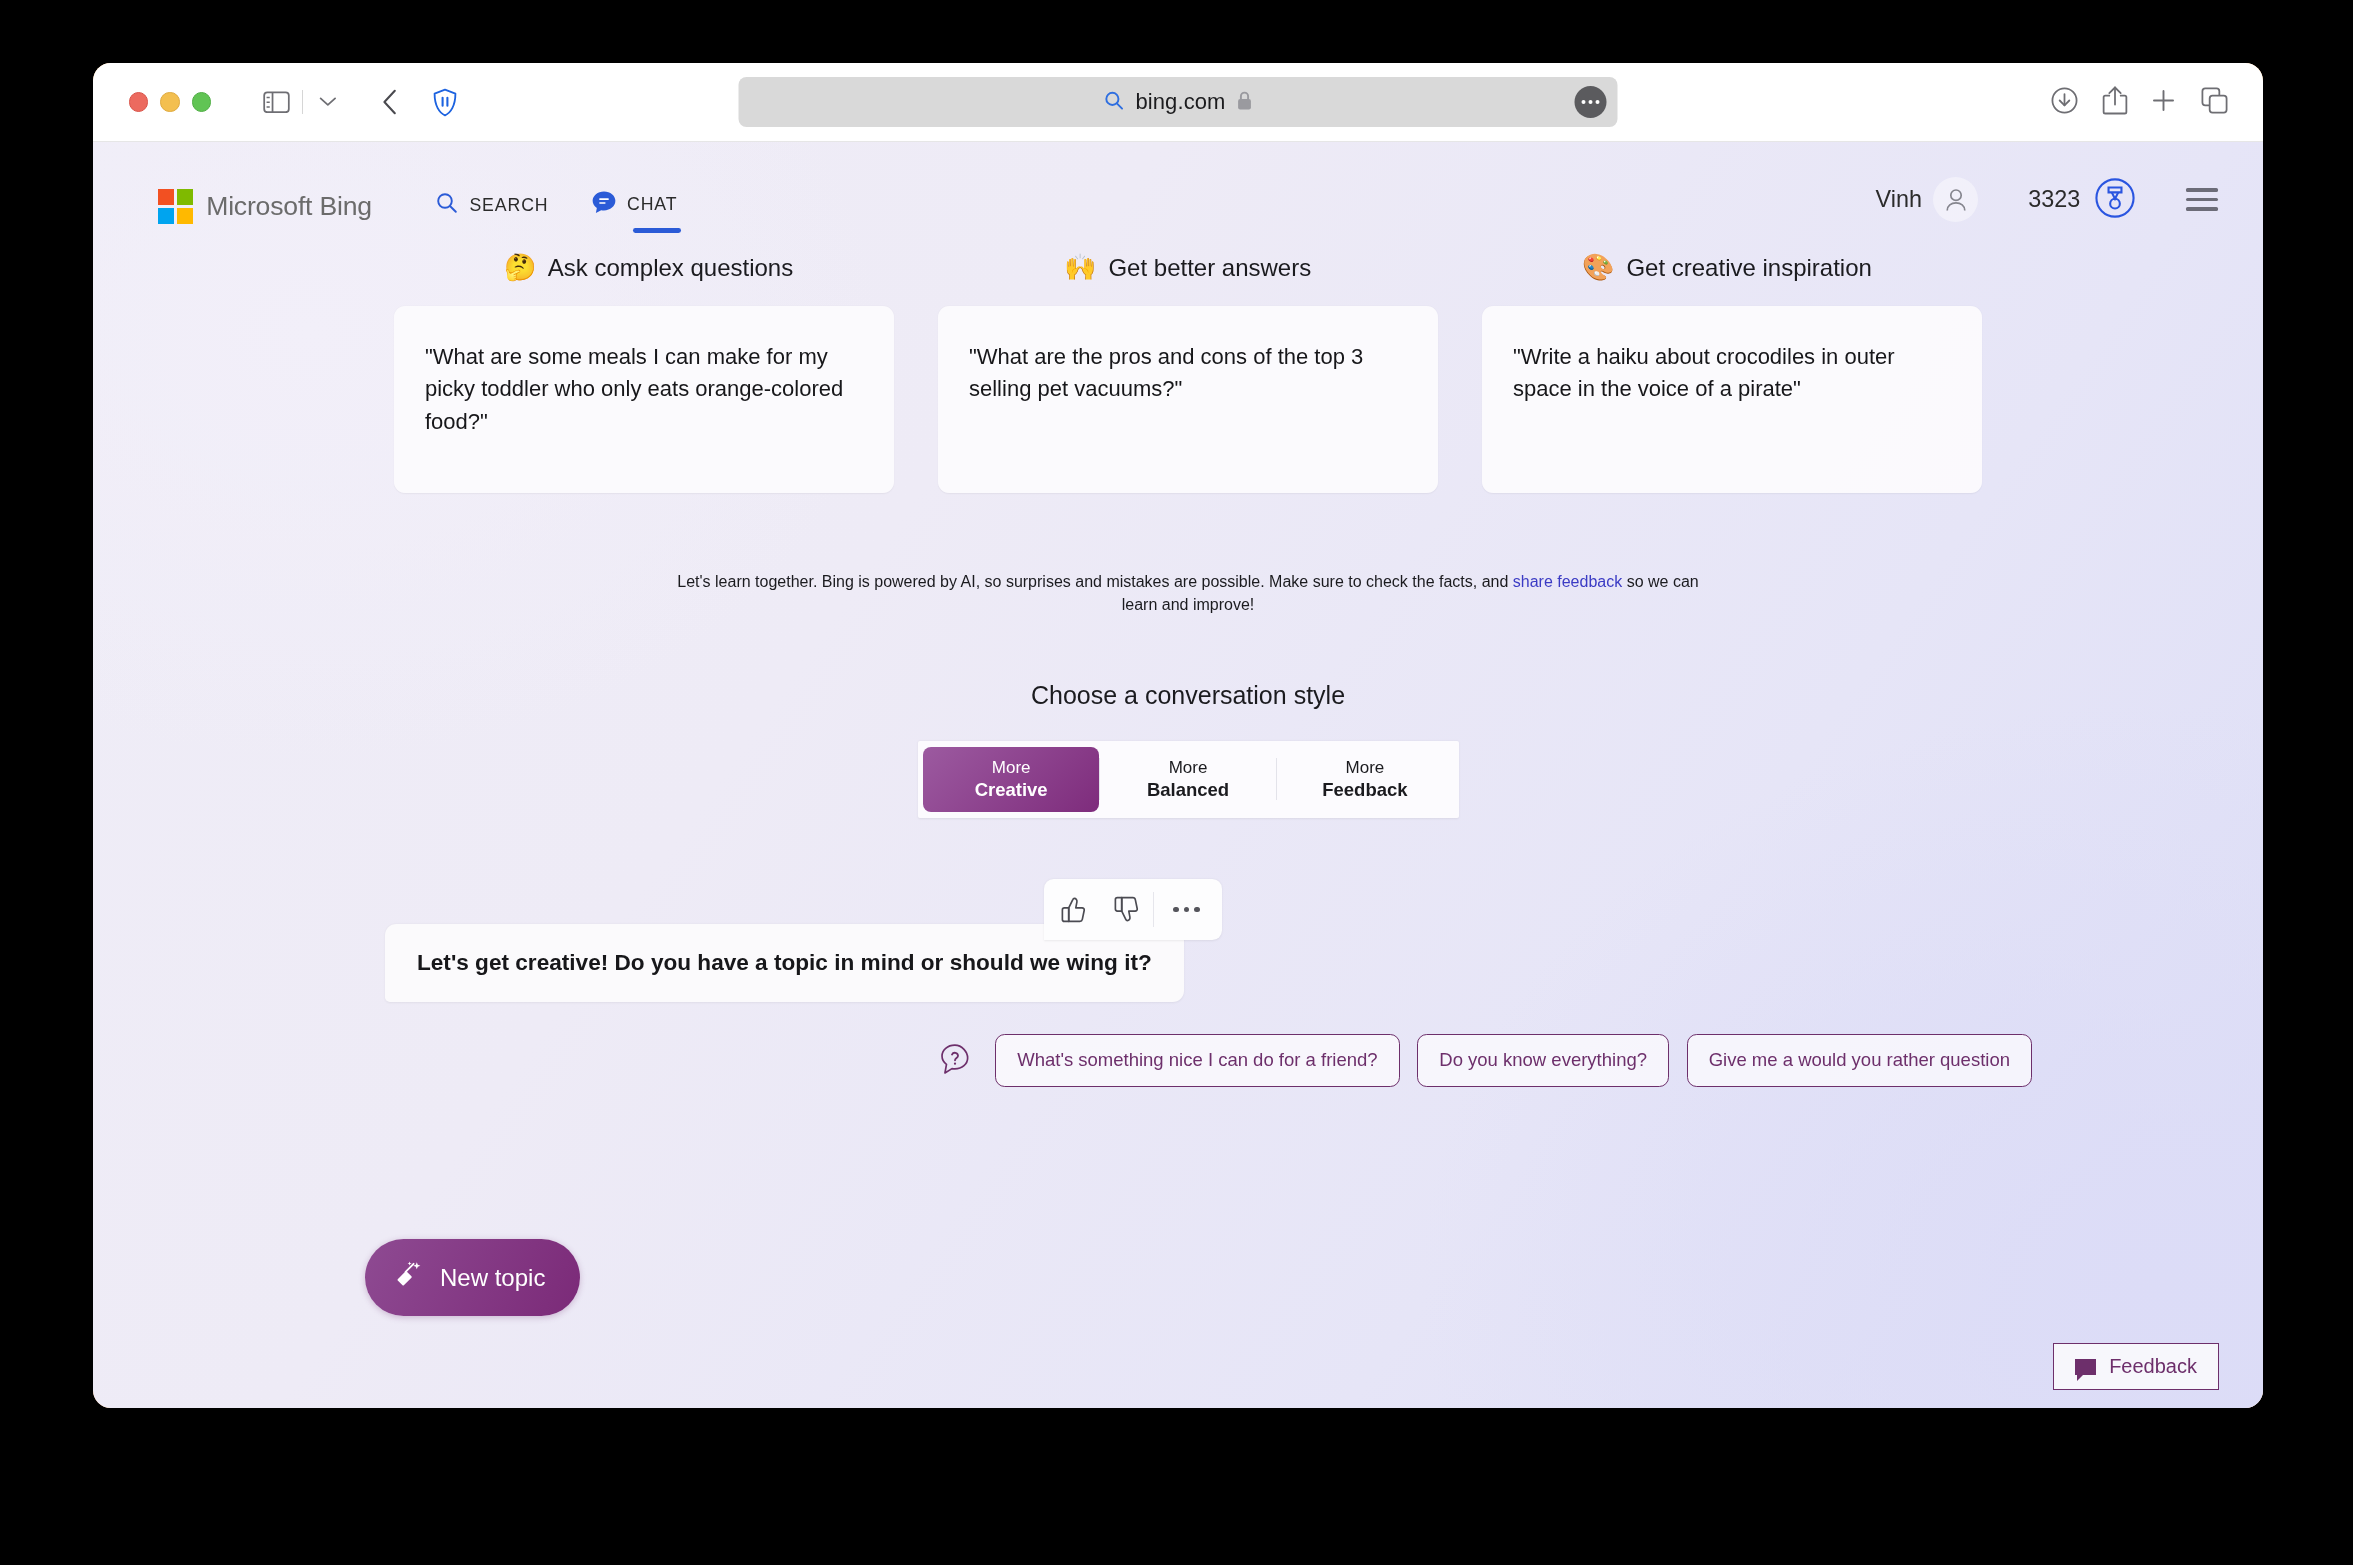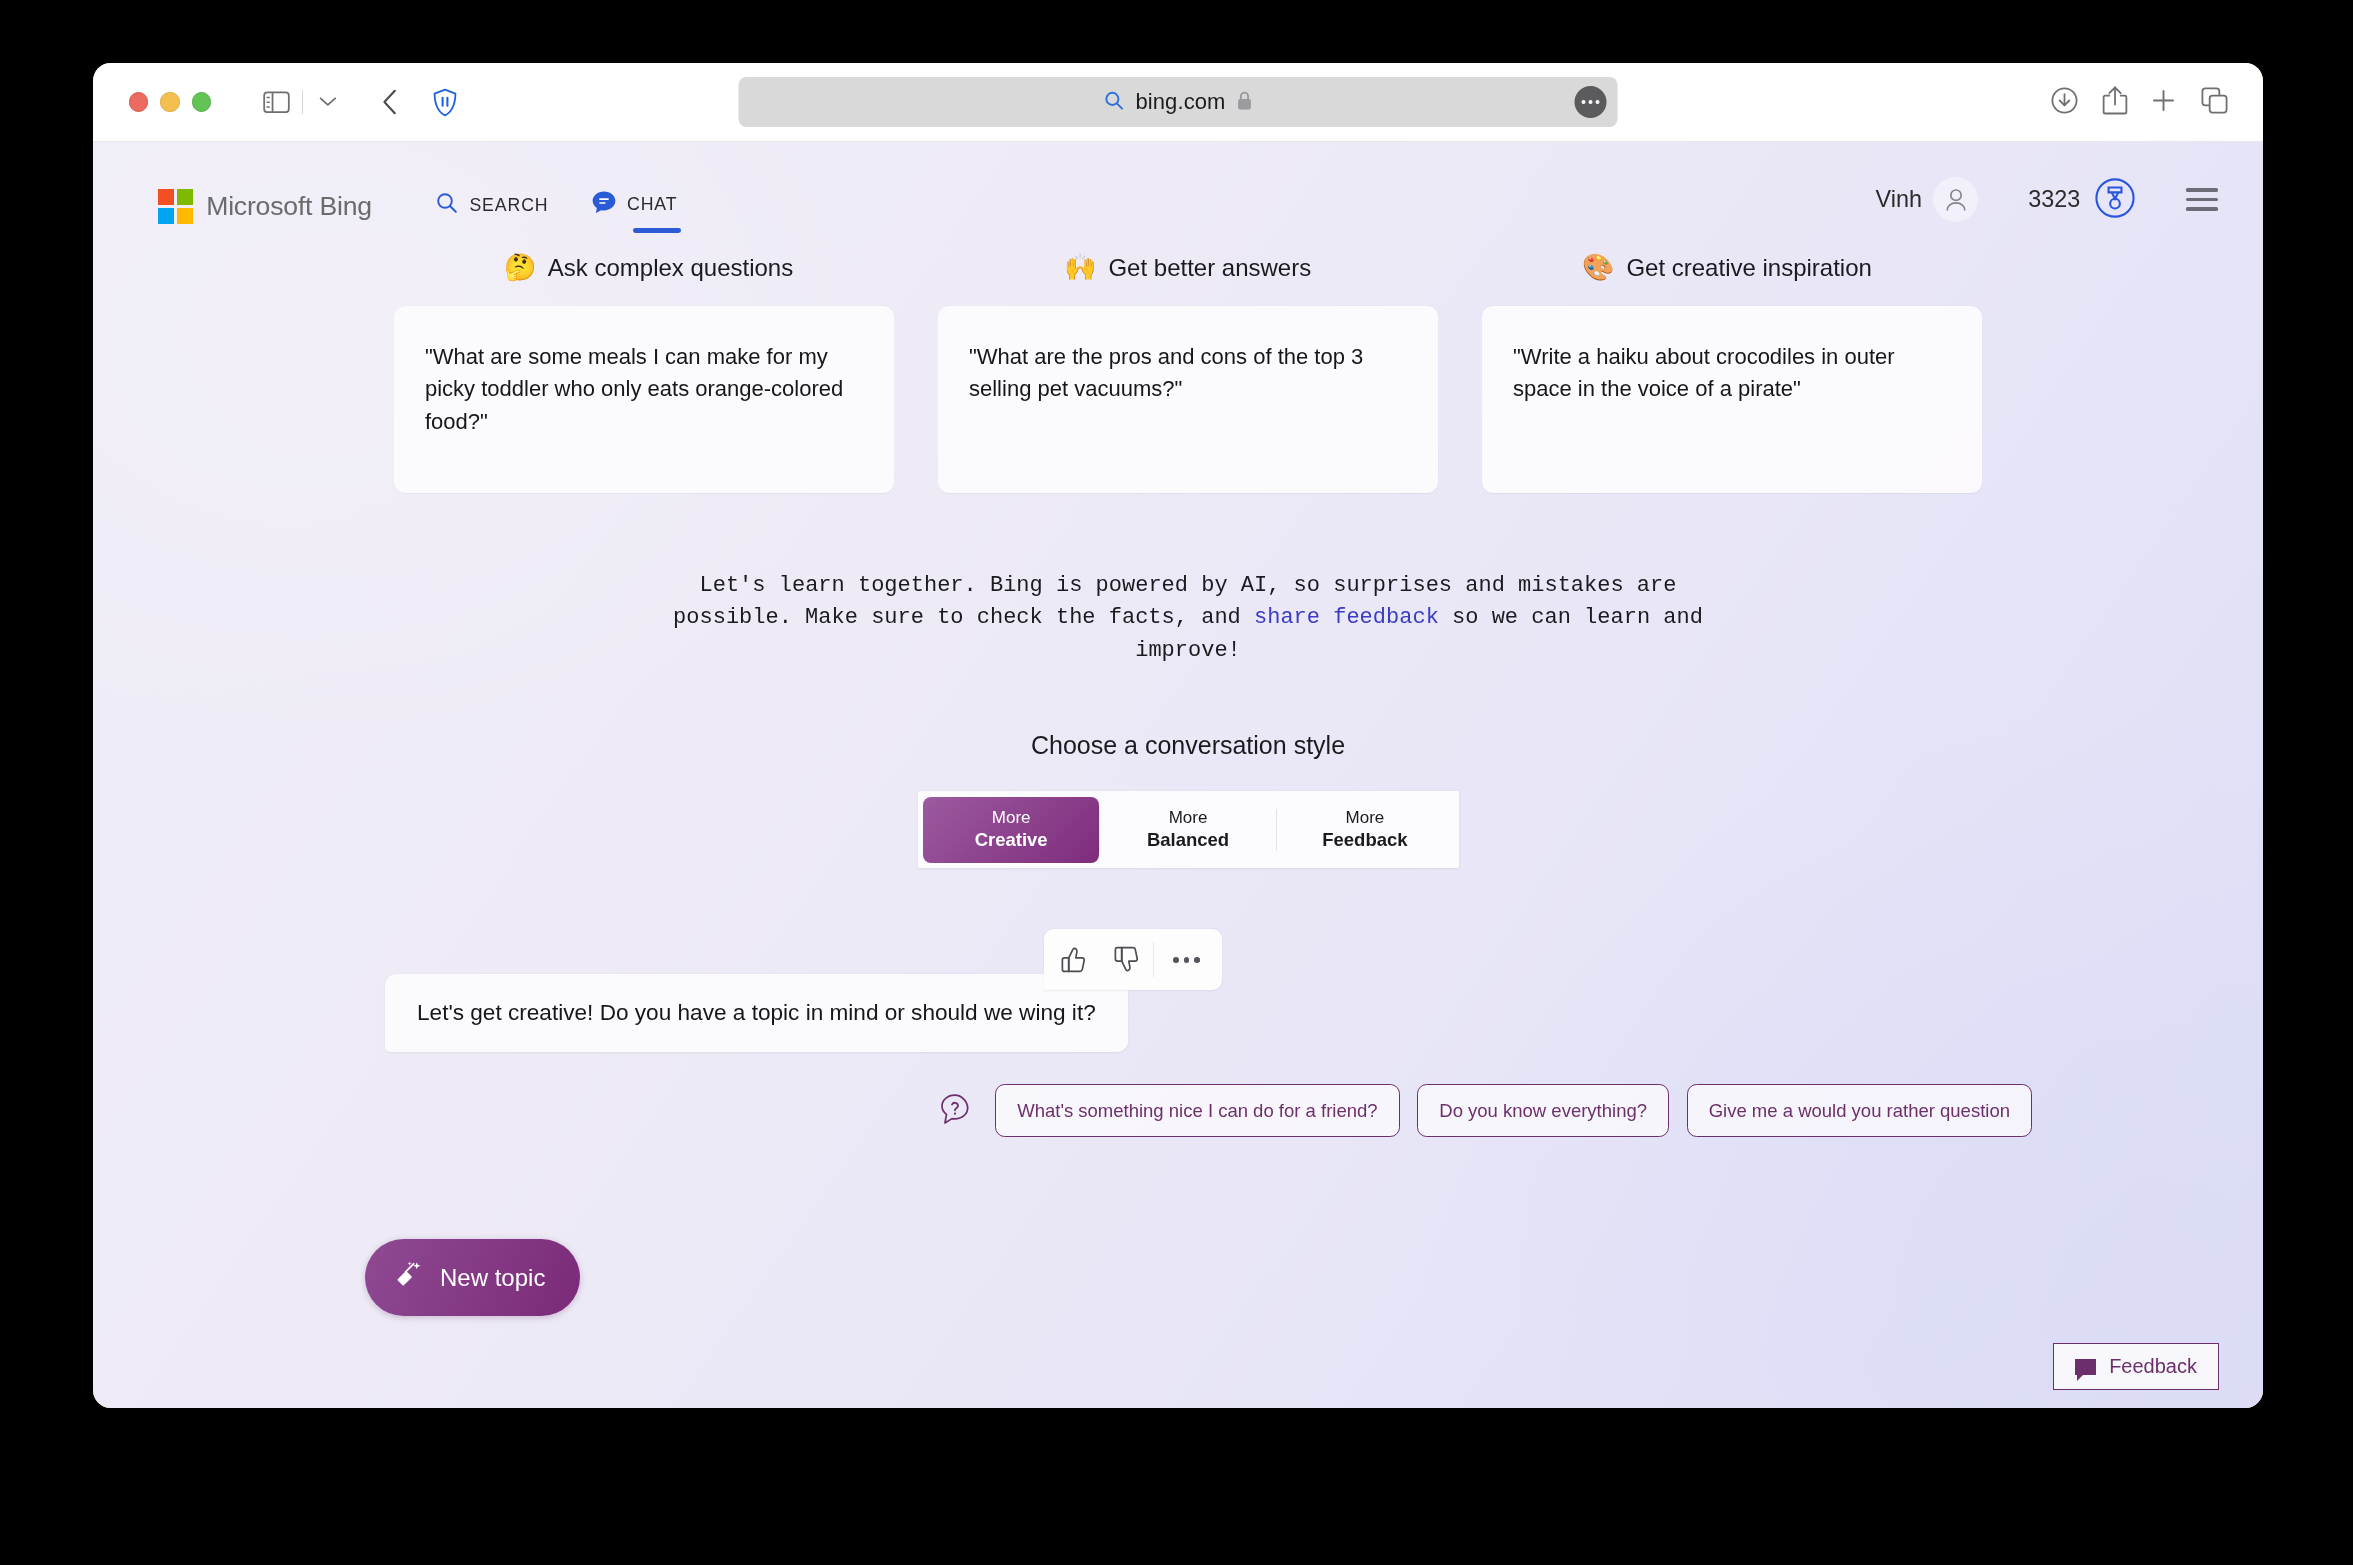--- a/index.html
+++ b/index.html
@@ -148,24 +148,23 @@
     line-height: 1.48;
     color: #17171a;
     box-shadow: 0 0.8px 1.6px rgba(0,0,0,.05);
   }
 
   
   .disclaimer {
     margin: 77px auto 16px auto;
     width: 1040px;
     text-align:center;
-    font-size: 22px;
+    font-size: 16px;
     line-height: 1.48;
     color: #1b1b1f;
-    font-family: Liberation Mono, monospace;
   }
   .disclaimer a, .legal a { color:#3b3bc4; text-decoration:none; }
   .legal {
     margin-top: 24px; text-align:center;
     font-size: 19.3px;
     display:flex; align-items:center; justify-content:center; gap: 11.3px;
   }
   .legal .bar { width:0.8px; height:21px; background:#b7b7c6; display:inline-block; }
 
   
@@ -188,21 +187,21 @@
   }
   .seg .b { font-weight: bold; font-size: 18.5px; }
   .seg.sel {
     background: linear-gradient(135deg,#9c5aa0 0%, #7e2c7c 100%);
     color:#fff;
   }
   .seg.sel .b { color:#fff; }
   .seg-div { width:0.8px; height:42px; background:#e3e3ea; }
 
   
-  .chat-zone { position:relative; margin-top: 61px; padding-left: 272px; }
+  .chat-zone { position:relative; margin-top: 61px; padding-left: 272px; font-weight: bold; }
   .fb-bar {
     position:absolute; left: 931px; top: 0;
     height: 61px; background:#fdfdfe;
     border-radius: 9.7px 9.7px 9.7px 0;
     display:flex; align-items:center;
     box-shadow: 0 0.8px 2.4px rgba(0,0,0,.07);
     padding: 0 3.2px;
   }
   .fb-btn { width:53px; height:61px; display:flex; align-items:center; justify-content:center; }
   .fb-sep { width:0.8px; height:35px; background:#e6e6ec; }

